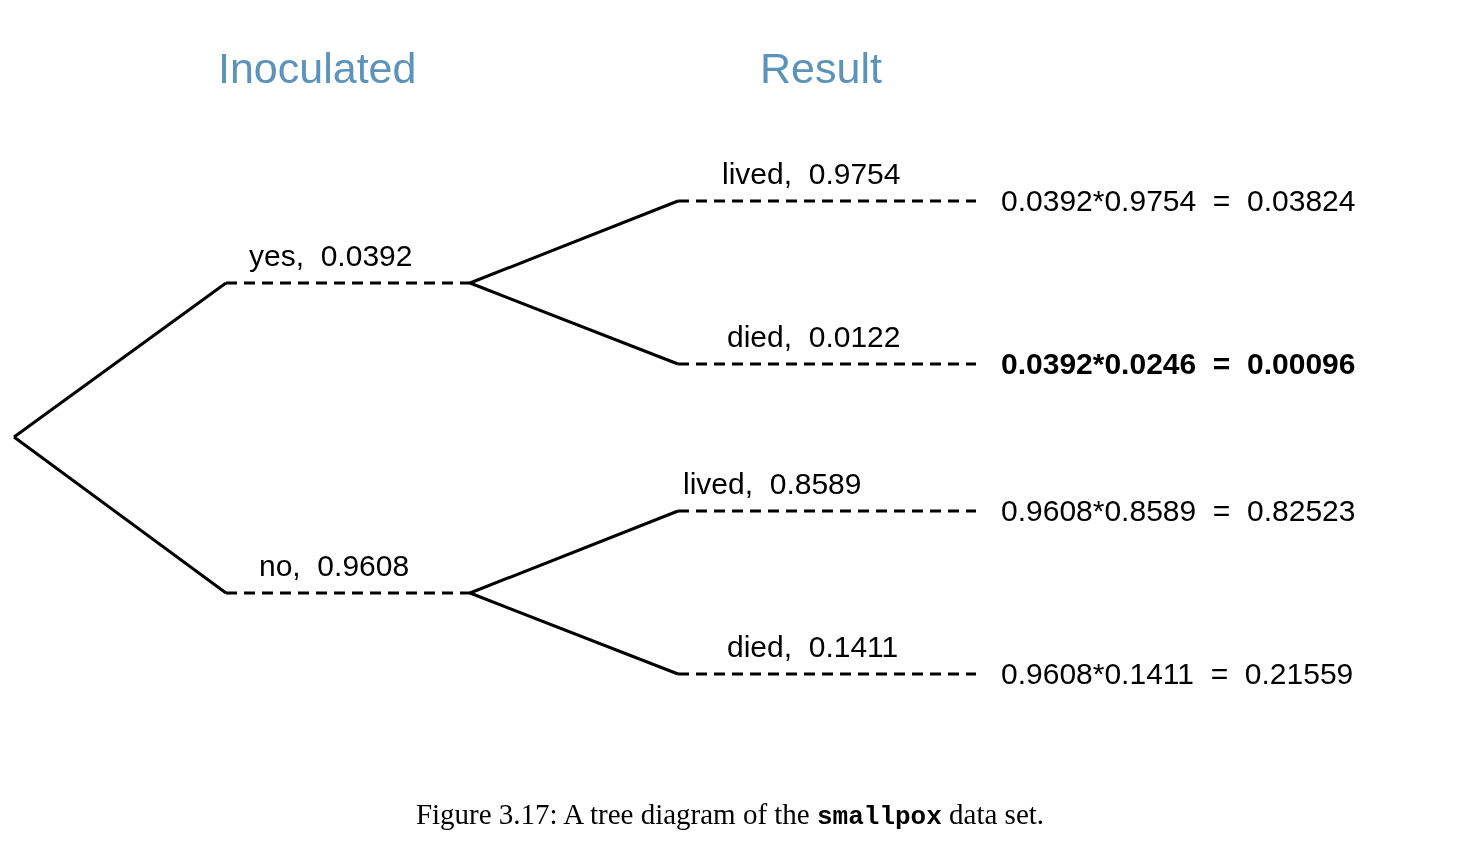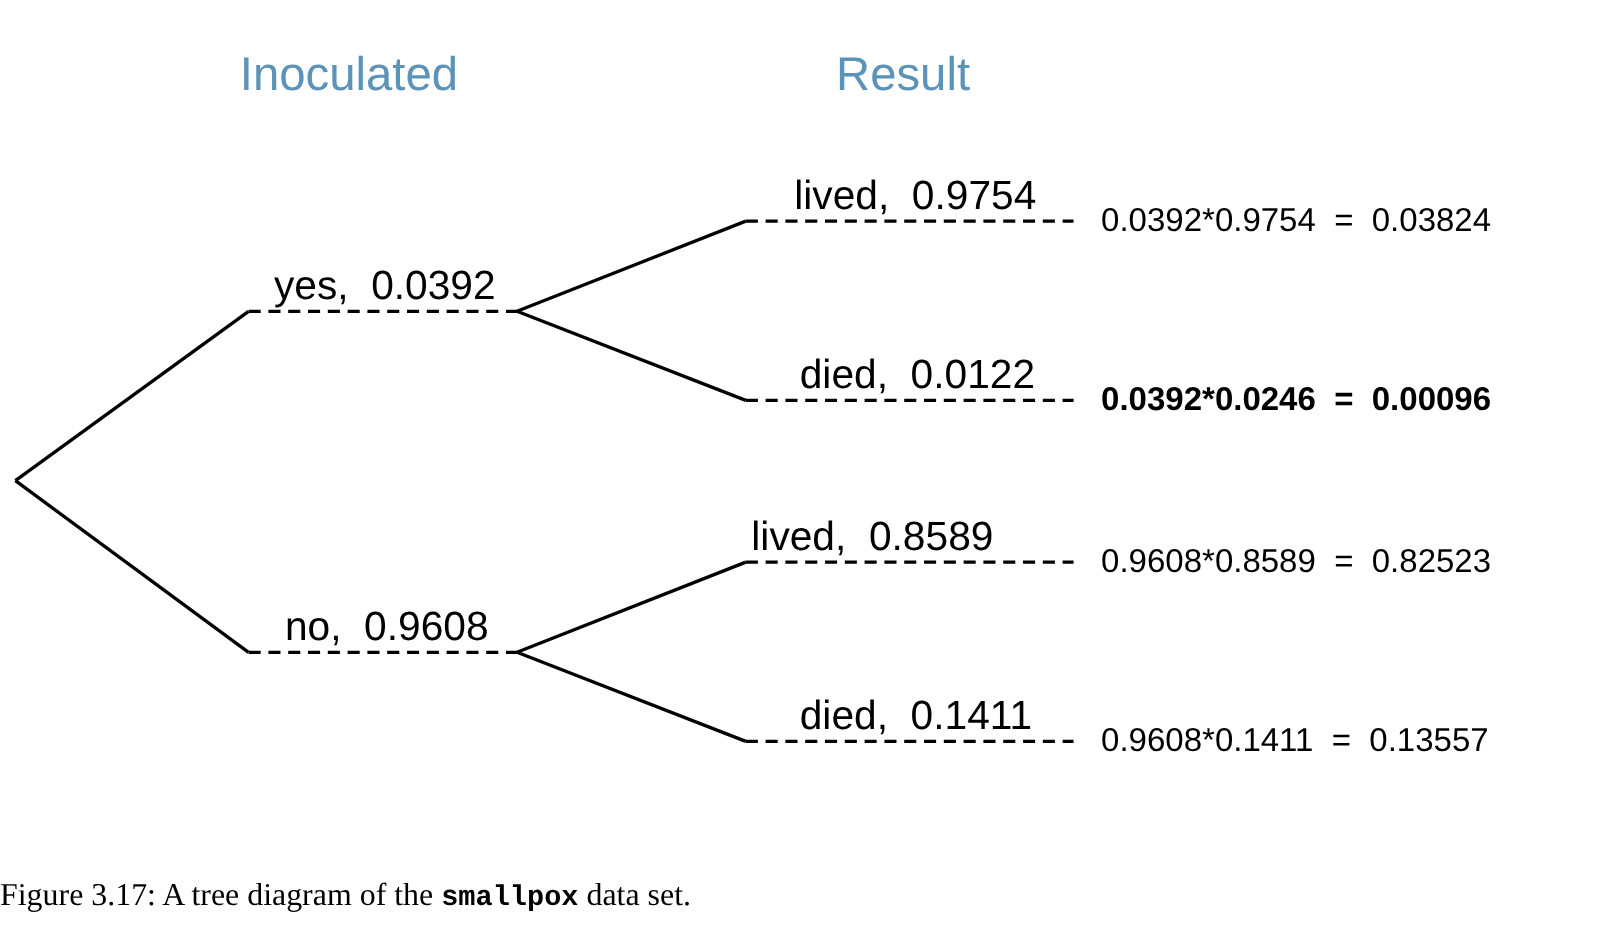--- a/index.html
+++ b/index.html
@@ -32,41 +32,41 @@
     color: #5b94b8;
     white-space: nowrap;
     letter-spacing: 0px;
   }
   #header-inoculated { left: 218px; top: 44px; }
   #header-result     { left: 760px; top: 44px; }
 
   .branch-label {
     position: absolute;
     font-family: "Liberation Sans", sans-serif;
-    font-size: 37px;
+    font-size: 30px;
     font-weight: 400;
     color: #000000;
     white-space: pre;
   }
 
   .result-label {
     position: absolute;
     font-family: "Liberation Sans", sans-serif;
     font-size: 30px;
     font-weight: 400;
     color: #000000;
     white-space: pre;
   }
 
   #figure-caption {
     position: absolute;
     left: 0;
     top: 798px;
     width: 1460px;
-    text-align: left;
+    text-align: center;
     font-family: "Liberation Serif", serif;
     font-size: 29px;
     color: #000000;
     white-space: nowrap;
   }
   #figure-caption .mono {
     font-family: "Liberation Mono", monospace;
     font-weight: bold;
     font-size: 26px;
   }
@@ -109,17 +109,17 @@
 <div class="branch-label" style="left:683px; top:467px;">lived,  0.8589</div>
 
 <div class="branch-label" style="left:727px; top:630px;text-align:center;">died,  0.1411</div>
 
 <div class="result-label" style="left:1001px; top:184px;">0.0392*0.9754  =  0.03824</div>
 
 <div class="result-label" style="left:1001px; top:347px;font-weight:bold;">0.0392*0.0246  =  0.00096</div>
 
 <div class="result-label" style="left:1001px; top:494px;">0.9608*0.8589  =  0.82523</div>
 
-<div class="result-label" style="left:1001px; top:657px;">0.9608*0.1411  =  0.13557</div>
+<div class="result-label" style="left:1001px; top:657px;">0.9608*0.1411  =  0.21559</div>
 
 <div id="figure-caption">
   <span>Figure 3.17: A tree diagram of the </span><span class="mono">smallpox</span><span> data set.</span>
 </div>
 
 </body></html>

